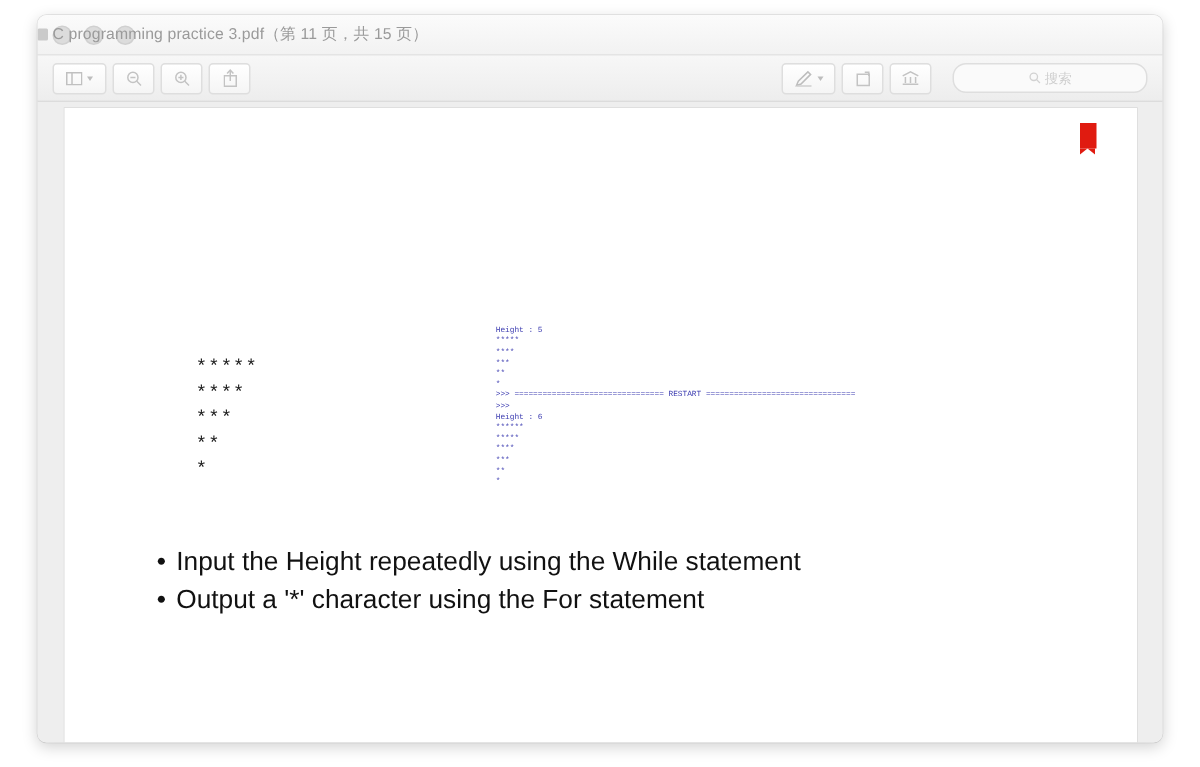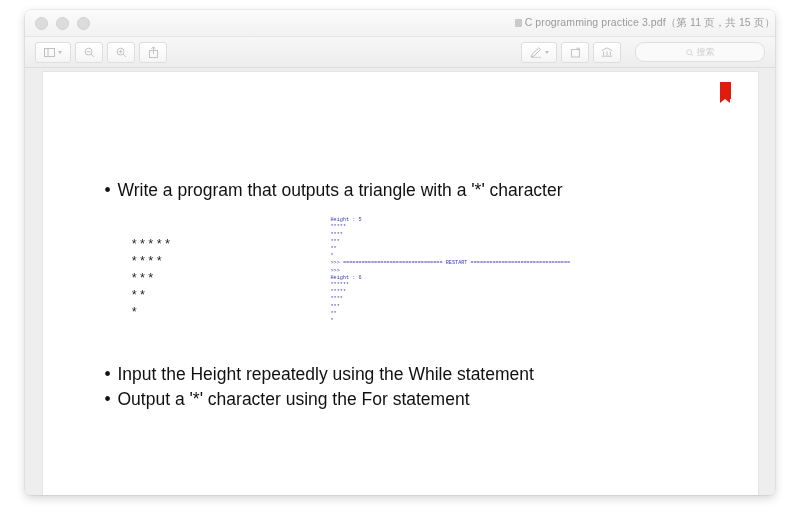--- a/index.html
+++ b/index.html
@@ -48,21 +48,21 @@
   .light {
     width: 11px;
     height: 11px;
     border-radius: 50%;
     background: #dcdcdc;
     border: 0.5px solid #d0d0d0;
   }
   #window-title {
     position: absolute;
     left: 0; right: 0;
-    text-align: right;
+    text-align: left;
     font-size: 10.5px;
     color: #9a9a9a;
     letter-spacing: 0.1px;
     pointer-events: none;
     white-space: nowrap;
   }
   .title-doc-icon {
     display: inline-block;
     width: 7px;
     height: 8px;
@@ -307,23 +307,20 @@
       </div>
     </div>
   </div>
 
   <div id="doc-scroll">
     <div id="pdf-page">
 
       <div id="bookmark-ribbon"></div>
 
 
-      <div class="bullet-line" id="bullet-1">
-        <span class="dot">•</span><span>Write a program that outputs a triangle with a '*' character</span>
-      </div>
 
       <pre id="asterisk-figure">*****
 ****
 ***
 **
 *</pre>
 
       <pre id="console-figure">Height : 5
 *****
 ****

